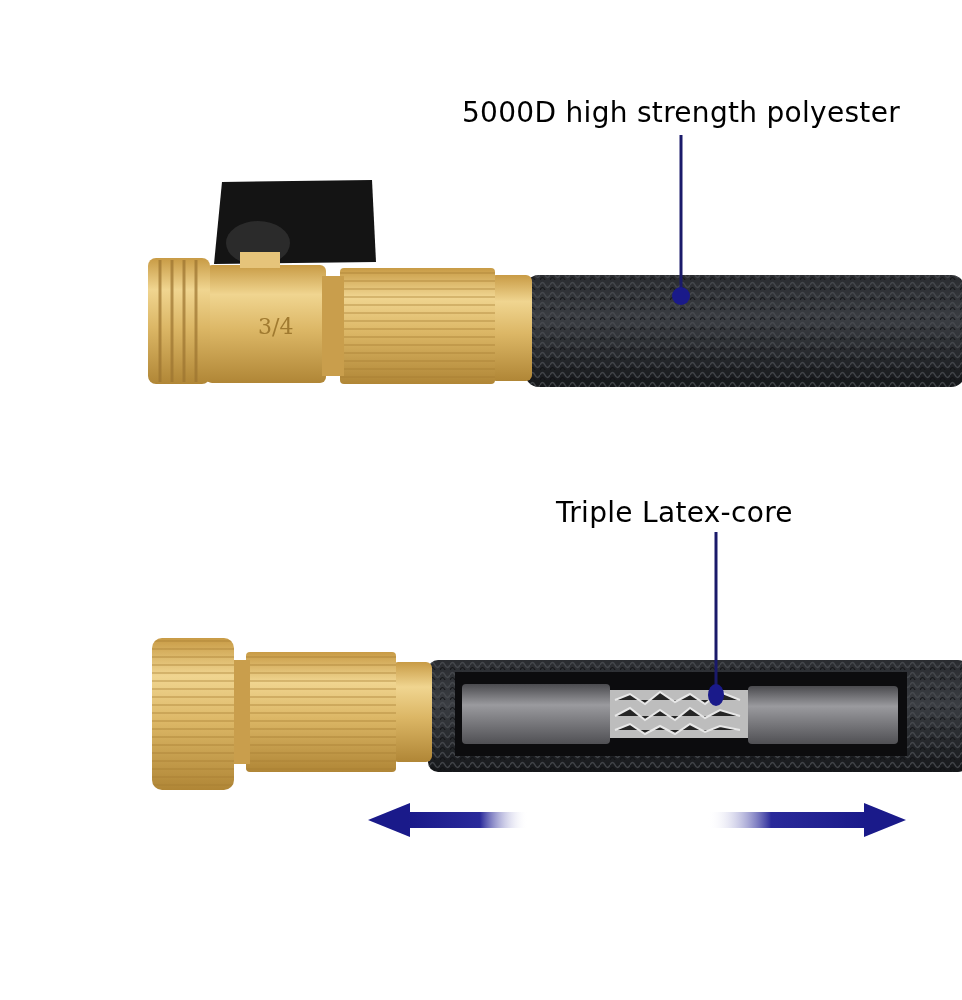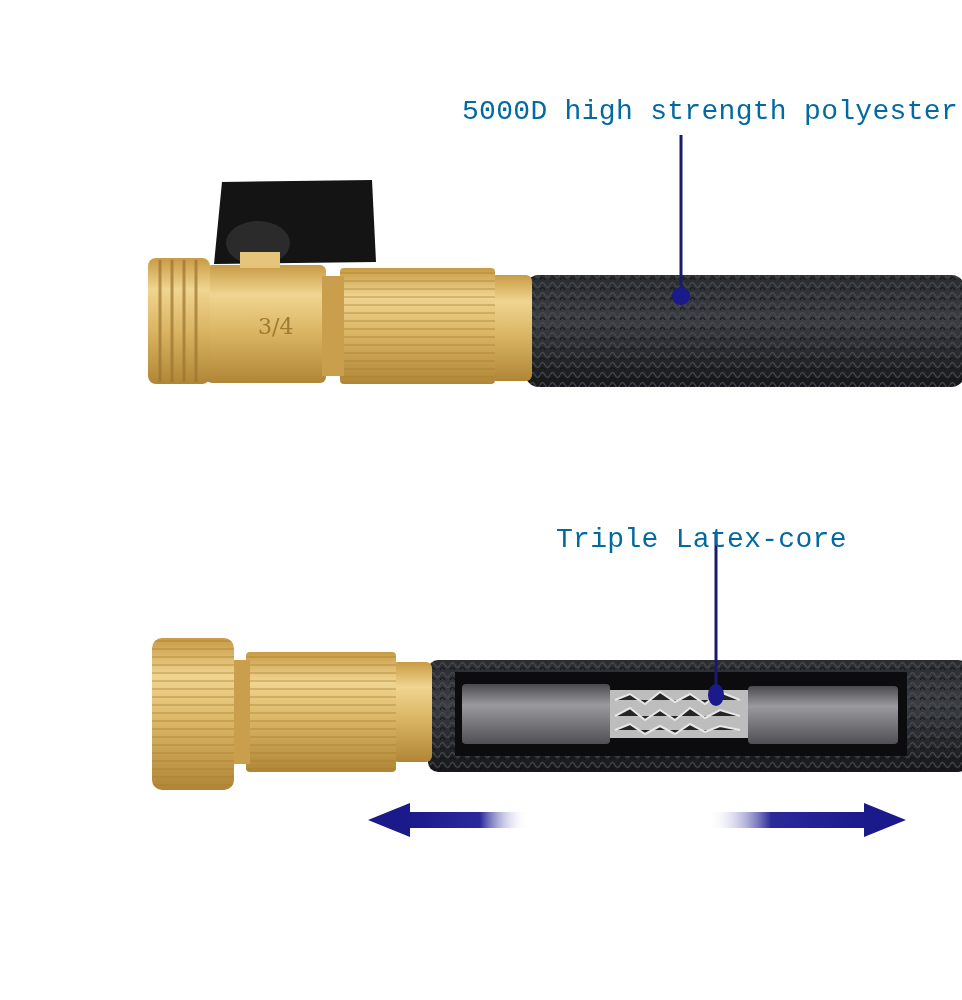--- a/index.html
+++ b/index.html
@@ -1,17 +1,17 @@
 <!DOCTYPE html>
 <html><head>
 <meta charset="utf-8">
 <style>
   html,body{margin:0;padding:0;background:#fff;}
   .canvas{position:relative;width:962px;height:1000px;background:#ffffff;overflow:hidden;font-family:"DejaVu Sans","Liberation Sans",sans-serif;}
-  .label{position:absolute;color:#0369a1;font-size:28px;letter-spacing:0.3px;white-space:nowrap;font-family:Liberation Mono, monospace;}
+  .label{position:absolute;color:#000000;font-size:28px;letter-spacing:0.3px;white-space:nowrap;}
   .scene{position:absolute;left:0;top:0;}
 </style>
 </head>
 <body>
 
 <div class="canvas">
 
   <svg class="scene" width="962" height="1000" viewBox="0 0 962 1000">
     <defs>
       <linearGradient id="brassV" x1="0" y1="0" x2="0" y2="1">
@@ -114,15 +114,15 @@
       <polygon points="368,820 410,803 410,837" fill="#1a1a8a"></polygon>
       <rect x="408" y="812" width="120" height="16" fill="url(#arrowL)"></rect>
     </g>
     <g>
       <polygon points="906,820 864,803 864,837" fill="#1a1a8a"></polygon>
       <rect x="708" y="812" width="158" height="16" fill="url(#arrowR)"></rect>
     </g>
   </svg>
 
   <div class="label" style="left:462px;top:96px;">5000D high strength polyester</div>
-  <div class="label" style="left:556px;top:496px;margin-top:28px;">Triple Latex-core</div>
+  <div class="label" style="left:556px;top:496px;">Triple Latex-core</div>
 
 </div>
 
 </body></html>

